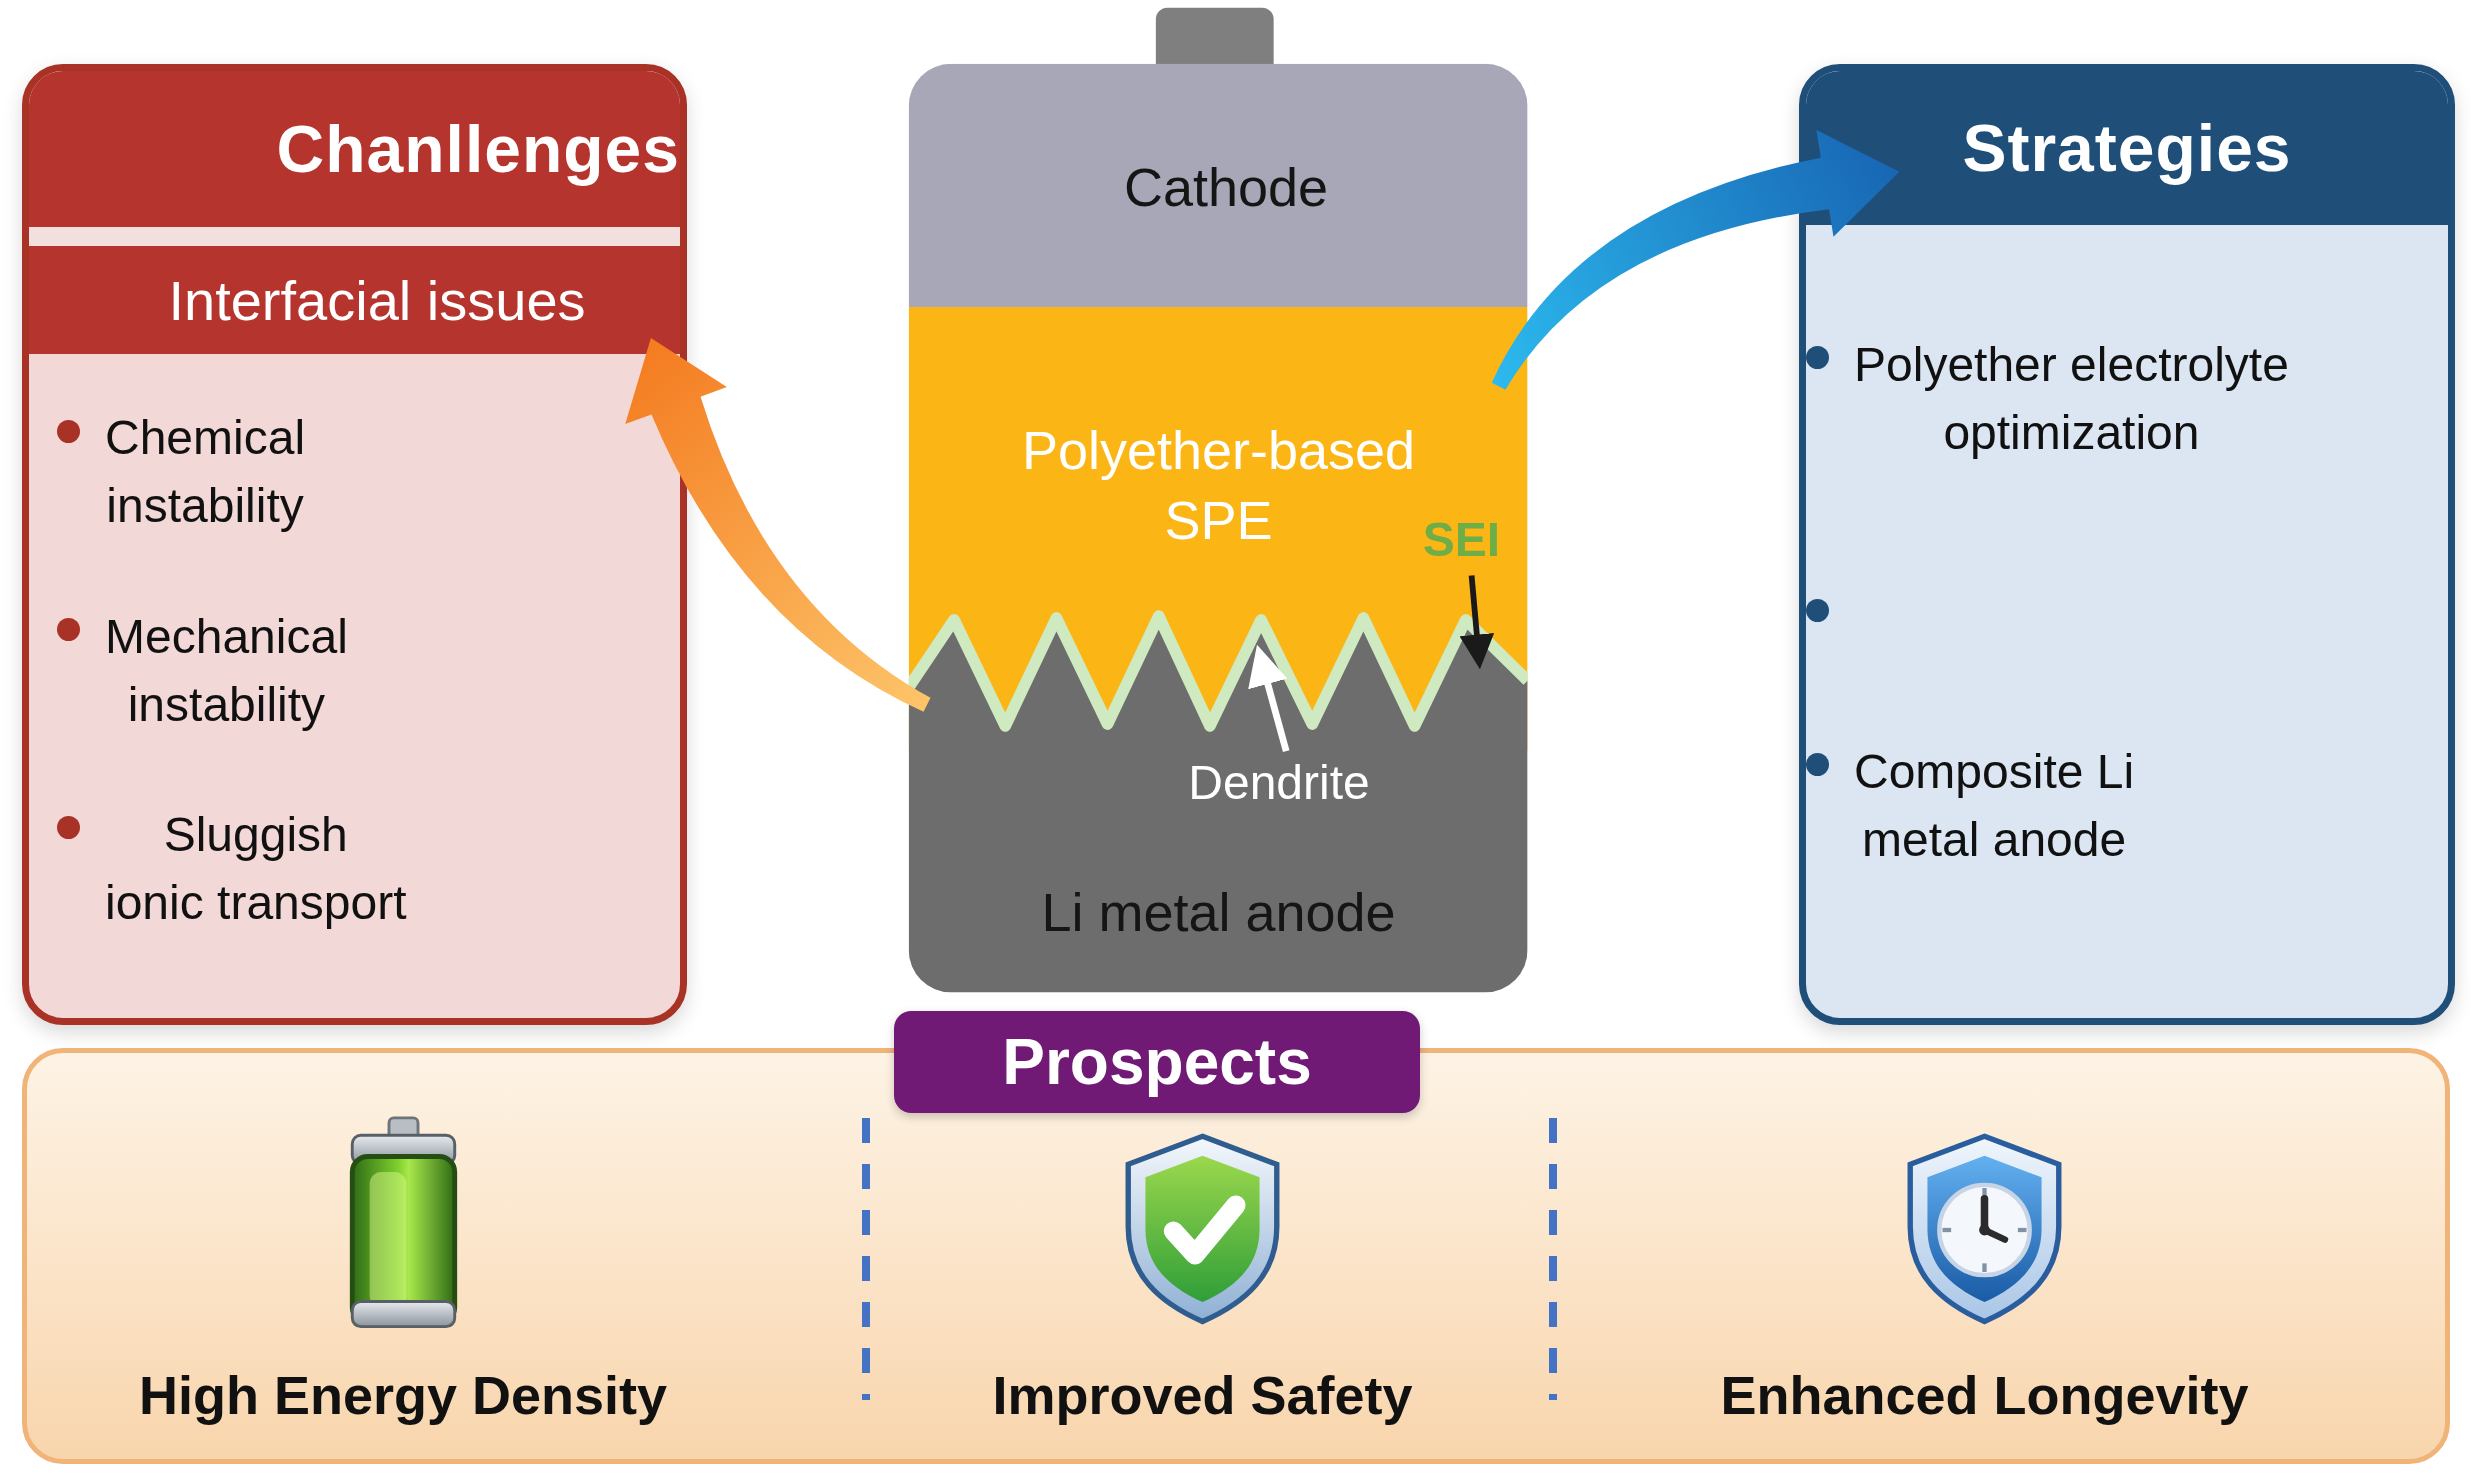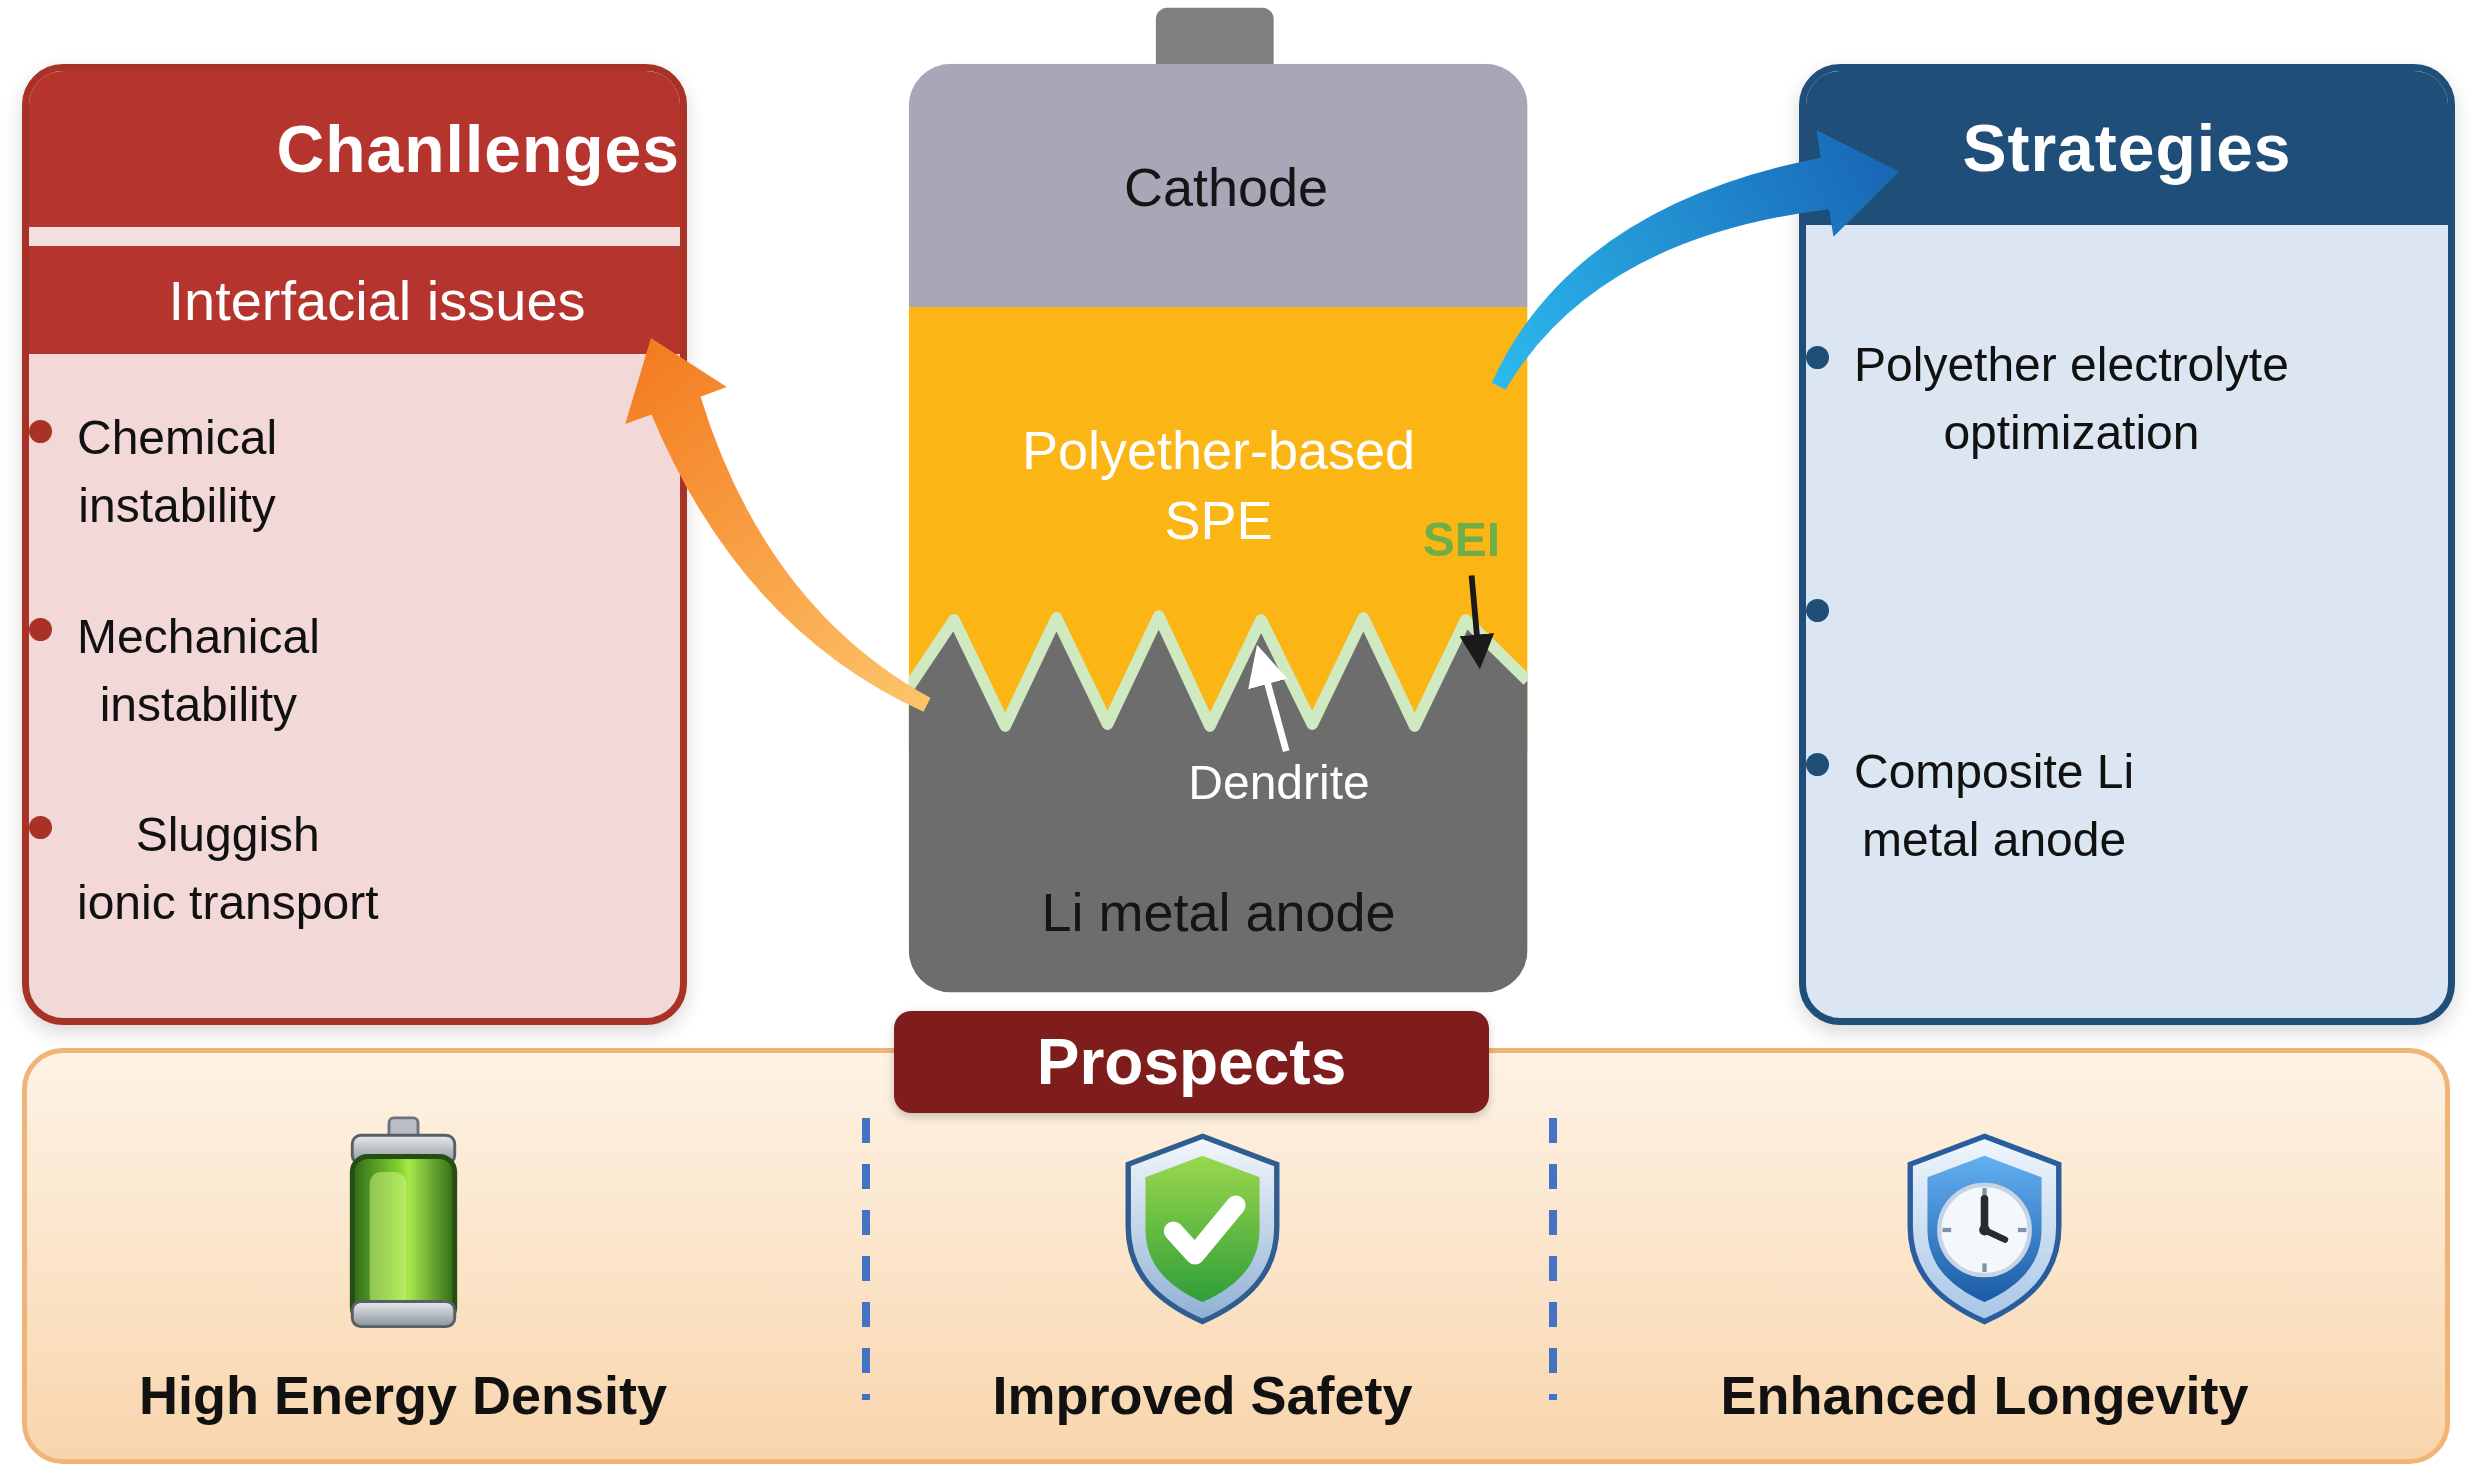--- a/index.html
+++ b/index.html
@@ -14,21 +14,21 @@
   .strategies-box { left:1799px; top:64px; width:642px; height:947px; border:7.7px solid #1f4e79; background:#dbe6f2; z-index:1; }
 
   .ch-header { height:156px; background:#b5342e; display:flex; align-items:center; justify-content:flex-end; }
   .ch-strip  { height:19.3px; background:#f3e0de; }
   .ch-subheader { height:108px; background:#b5342e; display:flex; align-items:center; justify-content:center; }
   .st-header { height:154px; background:#1f4e79; display:flex; align-items:center; justify-content:center; }
 
   .panel-title { color:#ffffff; font-size:66px; font-weight:700; letter-spacing:1px; }
   .panel-subtitle { color:#ffffff; font-size:56px; font-weight:400;margin-left:45px; }
 
-  .panel-body { padding-top:50px; }
+  .panel-body { padding-top:50px;padding-left:28px; }
   .st-body { padding-top:106px; }
 
   .bullet-item { display:flex; justify-content:flex-start; gap:25px; margin-bottom:62px; }
   .st-body .bullet-item { margin-bottom:116px; }
   .dot { width:23px; height:23px; border-radius:50%; flex:0 0 auto; margin-top:15.4px; }
   .dot.red { background:#a93226; }
   .dot.navy { background:#1f4e79; }
   .bullet-text { text-align:center; color:#111111; font-size:48px; line-height:1.42; }
   .bl { display:block; }
 
@@ -44,22 +44,22 @@
   .dendrite { left:1118px; top:755px; width:322px; text-align:center; color:#ffffff; font-size:48px; }
   .anode    { left:909px; top:881px; width:619px; text-align:center; color:#151515; font-size:54px; }
 
   
   .prospects-panel {
     position:absolute; left:22px; top:1048px; width:2418px; height:406px; z-index:1;
     border:5.8px solid #f0b478; border-radius:41px;
     background:linear-gradient(180deg,#fdf3e5 0%,#fbe3c7 55%,#f8d5ac 100%);
   }
   .prospects-tab {
-    position:absolute; left:894px; top:1011px; width:595px; height:102px; z-index:6;
-    background:#7f1d1d; border-radius:17.4px; display:flex; align-items:center; justify-content:center;
+    position:absolute; left:894px; top:1011px; width:526px; height:102px; z-index:6;
+    background:#701a75; border-radius:17.4px; display:flex; align-items:center; justify-content:center;
     box-shadow:0 3.9px 9.7px rgba(0,0,0,.2);
   }
   .prospects-tab span { color:#ffffff; font-size:64px; font-weight:700; }
 
   .prospect { position:absolute; top:1103px; text-align:center; z-index:2; }
   .prospect .icon-wrap { height:253px; display:flex; align-items:center; justify-content:center; }
   .prospect .p-label { margin-top:7.7px; color:#111111; font-size:54px; font-weight:700; }
   #prospect-1 { left:46px;  width:714px; }
   #prospect-2 { left:850px; width:705px; }
   #prospect-3 { left:1632px; width:705px; }

